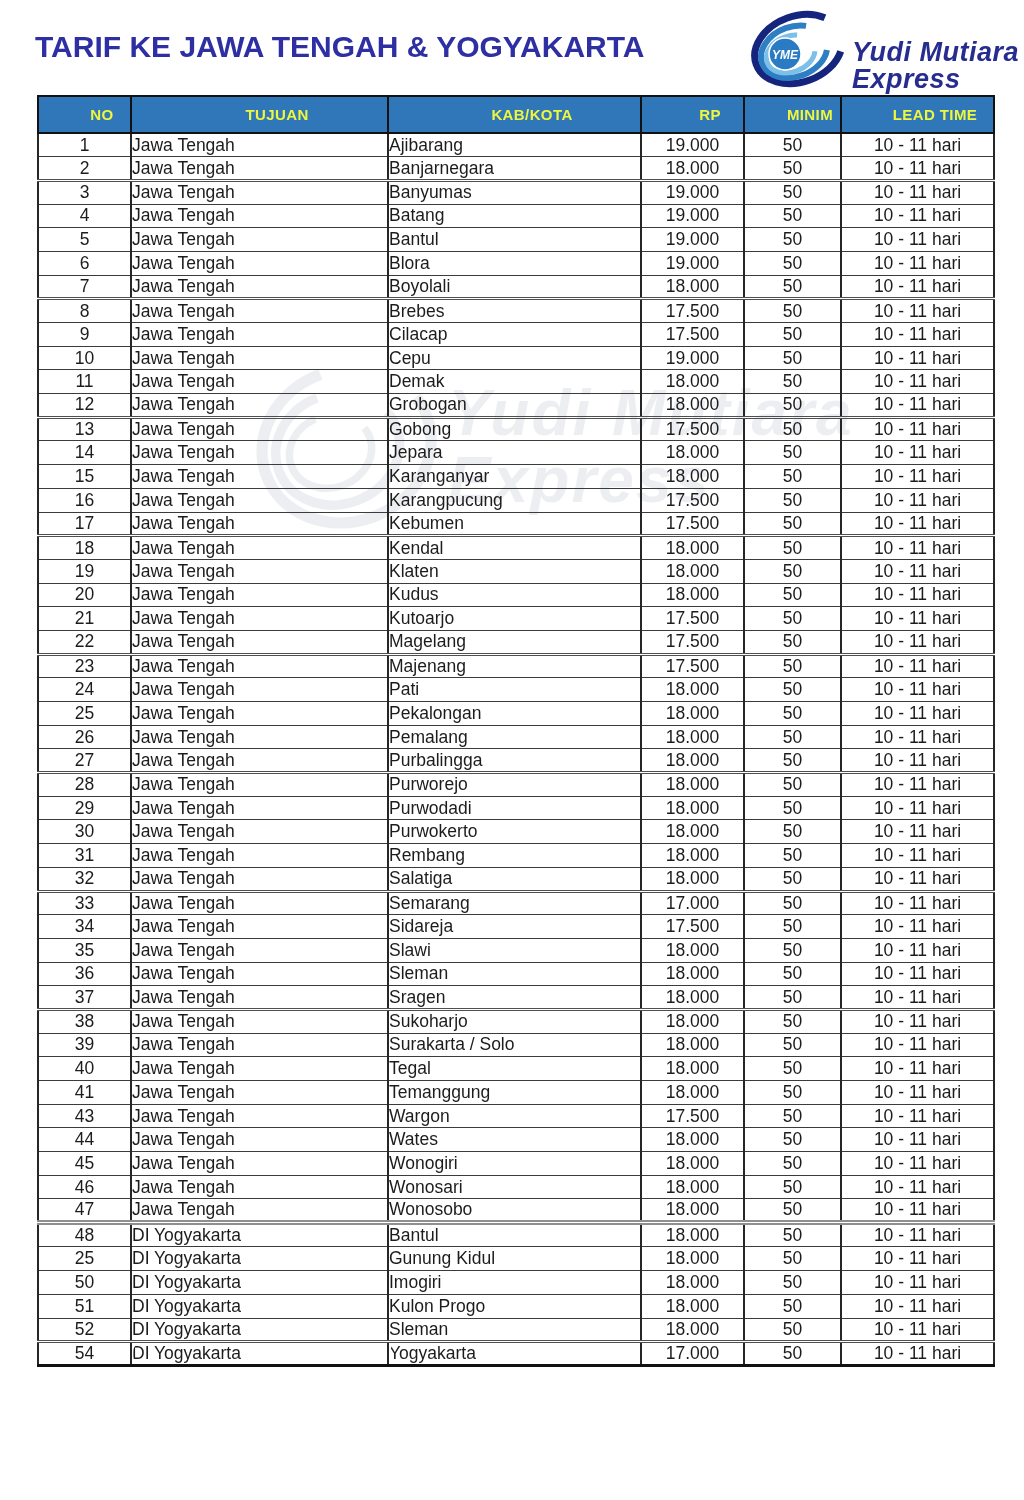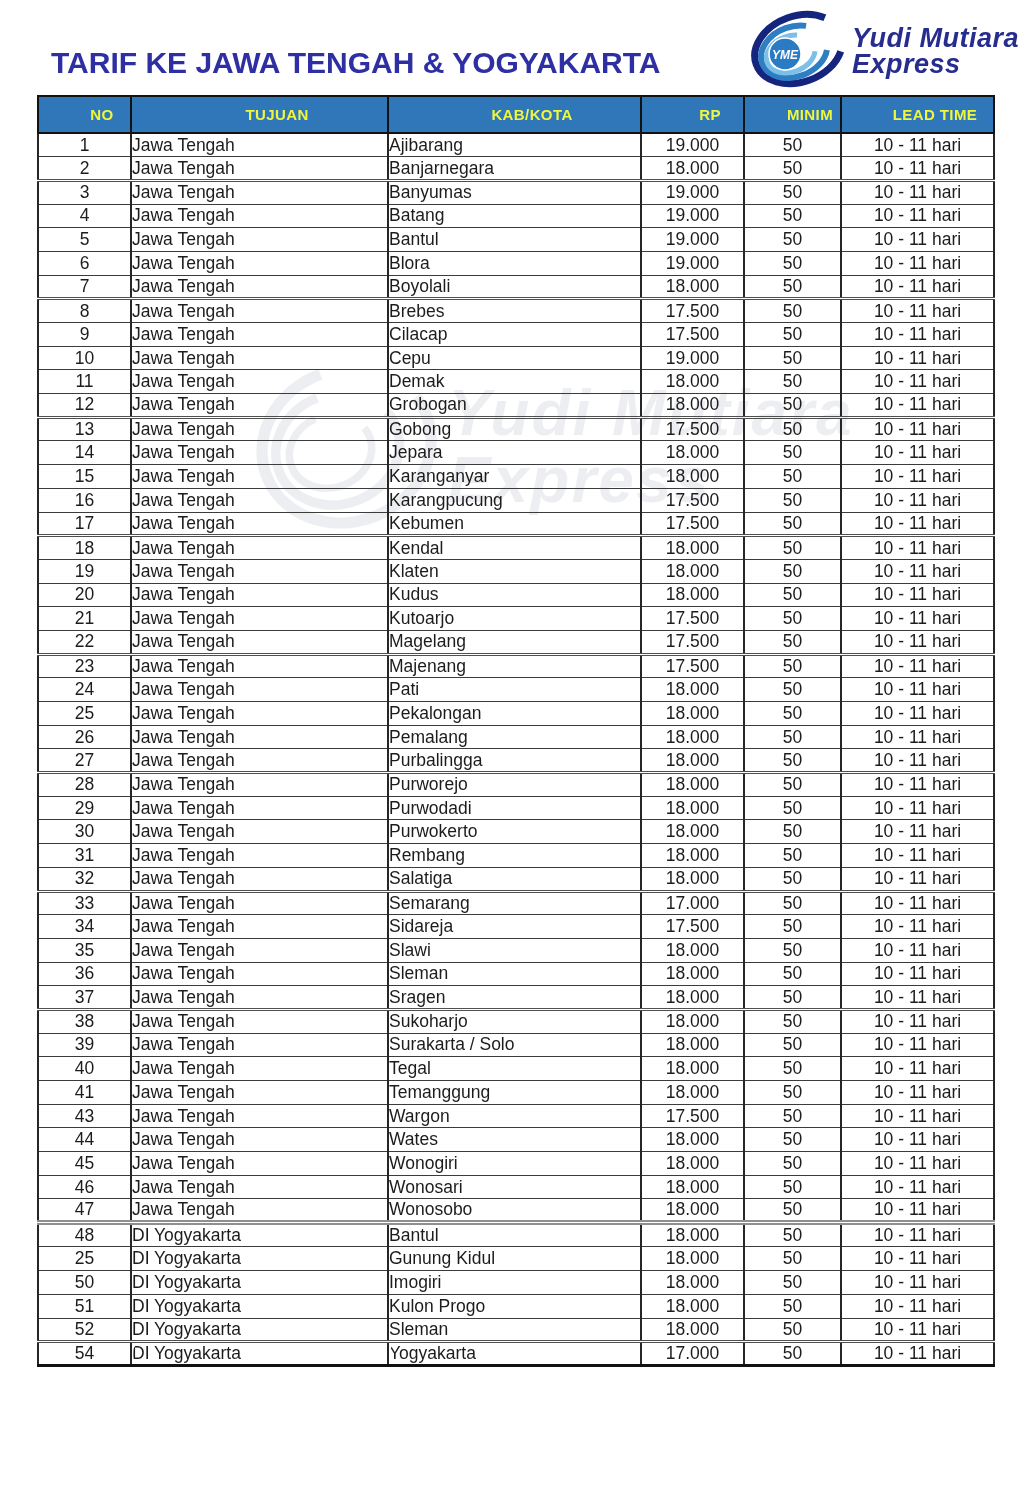--- a/index.html
+++ b/index.html
@@ -10,27 +10,27 @@
     --logo-navy:#272c8f;
     --cell-fg:#1c1c1c;
   }
   *{box-sizing:border-box;}
   html,body{margin:0;padding:0;}
   body{
     width:1024px;height:1500px;position:relative;background:#ffffff;
     font-family:"Liberation Sans", sans-serif;overflow:hidden;
   }
   .page-title{
-    position:absolute;left:35px;top:30px;margin:16px;
+    position:absolute;left:35px;top:30px;margin:0;
     font-size:30px;font-weight:bold;color:var(--title);letter-spacing:0px;
     white-space:nowrap;
   }
   
   .logo{
-    position:absolute;left:746px;top:10px;display:flex;align-items:center;gap:2px;
+    position:absolute;left:746px;top:10px;display:flex;align-items:flex-end;gap:2px;
   }
   .logo-text{
     display:flex;flex-direction:column;justify-content:center;
     font-style:italic;font-weight:bold;color:var(--logo-navy);
     font-size:27px;line-height:0.98;letter-spacing:0.5px;
   }
   
   .watermark{
     position:absolute;left:248px;top:352px;z-index:0;opacity:0.14;
     display:flex;align-items:center;gap:10px;pointer-events:none;

